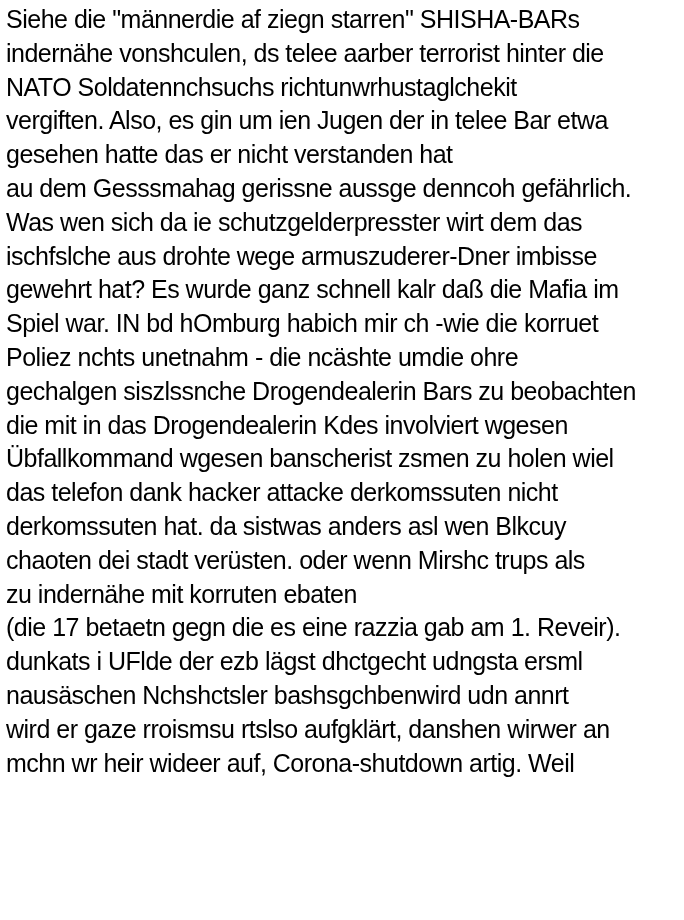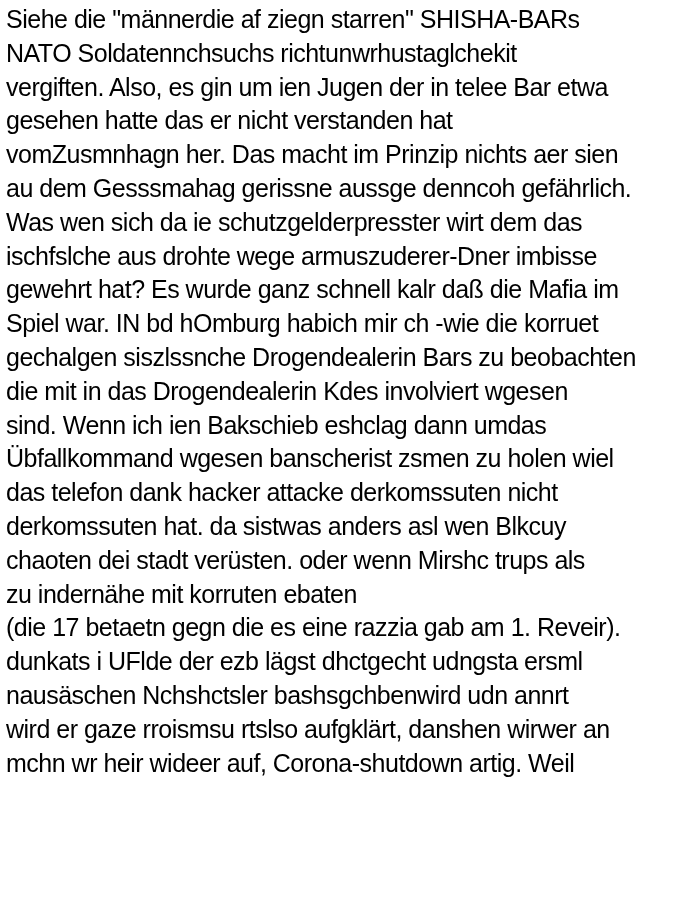--- a/index.html
+++ b/index.html
@@ -22,32 +22,32 @@
     line-height: 33.8px;
     letter-spacing: -0.5px;
     white-space: nowrap;
   }
 </style>
 </head>
 <body>
 
 <main class="page">
   <div class="line">Siehe die "männerdie af ziegn starren" SHISHA-BARs</div>
+  <div class="line">indernähe vonshculen, ds telee aarber terrorist hinter die</div>
   <div class="line">NATO Soldatennchsuchs richtunwrhustaglchekit</div>
   <div class="line">vergiften. Also, es gin um ien Jugen der in telee Bar etwa</div>
   <div class="line">gesehen hatte das er nicht verstanden hat</div>
-  <div class="line">vomZusmnhagn her. Das macht im Prinzip nichts aer sien</div>
   <div class="line">au dem Gesssmahag gerissne aussge denncoh gefährlich.</div>
   <div class="line">Was wen sich da ie schutzgelderpresster wirt dem das</div>
   <div class="line">ischfslche aus drohte wege armuszuderer-Dner imbisse</div>
   <div class="line">gewehrt hat? Es wurde ganz schnell kalr daß die Mafia im</div>
   <div class="line">Spiel war. IN bd hOmburg habich mir ch -wie die korruet</div>
+  <div class="line">Poliez nchts unetnahm - die ncäshte umdie ohre</div>
   <div class="line">gechalgen siszlssnche Drogendealerin Bars zu beobachten</div>
   <div class="line">die mit in das Drogendealerin Kdes involviert wgesen</div>
-  <div class="line">sind. Wenn ich ien Bakschieb eshclag dann umdas</div>
   <div class="line">Übfallkommand wgesen banscherist zsmen zu holen wiel</div>
   <div class="line">das telefon dank hacker attacke derkomssuten nicht</div>
   <div class="line">derkomssuten hat. da sistwas anders asl wen Blkcuy</div>
   <div class="line">chaoten dei stadt verüsten. oder wenn Mirshc trups als</div>
   <div class="line">zu indernähe mit korruten ebaten</div>
   <div class="line">(die 17 betaetn gegn die es eine razzia gab am 1. Reveir).</div>
   <div class="line">dunkats i UFlde der ezb lägst dhctgecht udngsta ersml</div>
   <div class="line">nausäschen Nchshctsler bashsgchbenwird udn annrt</div>
   <div class="line">wird er gaze rroismsu rtslso aufgklärt, danshen wirwer an</div>
   <div class="line">mchn wr heir wideer auf, Corona-shutdown artig. Weil</div>

